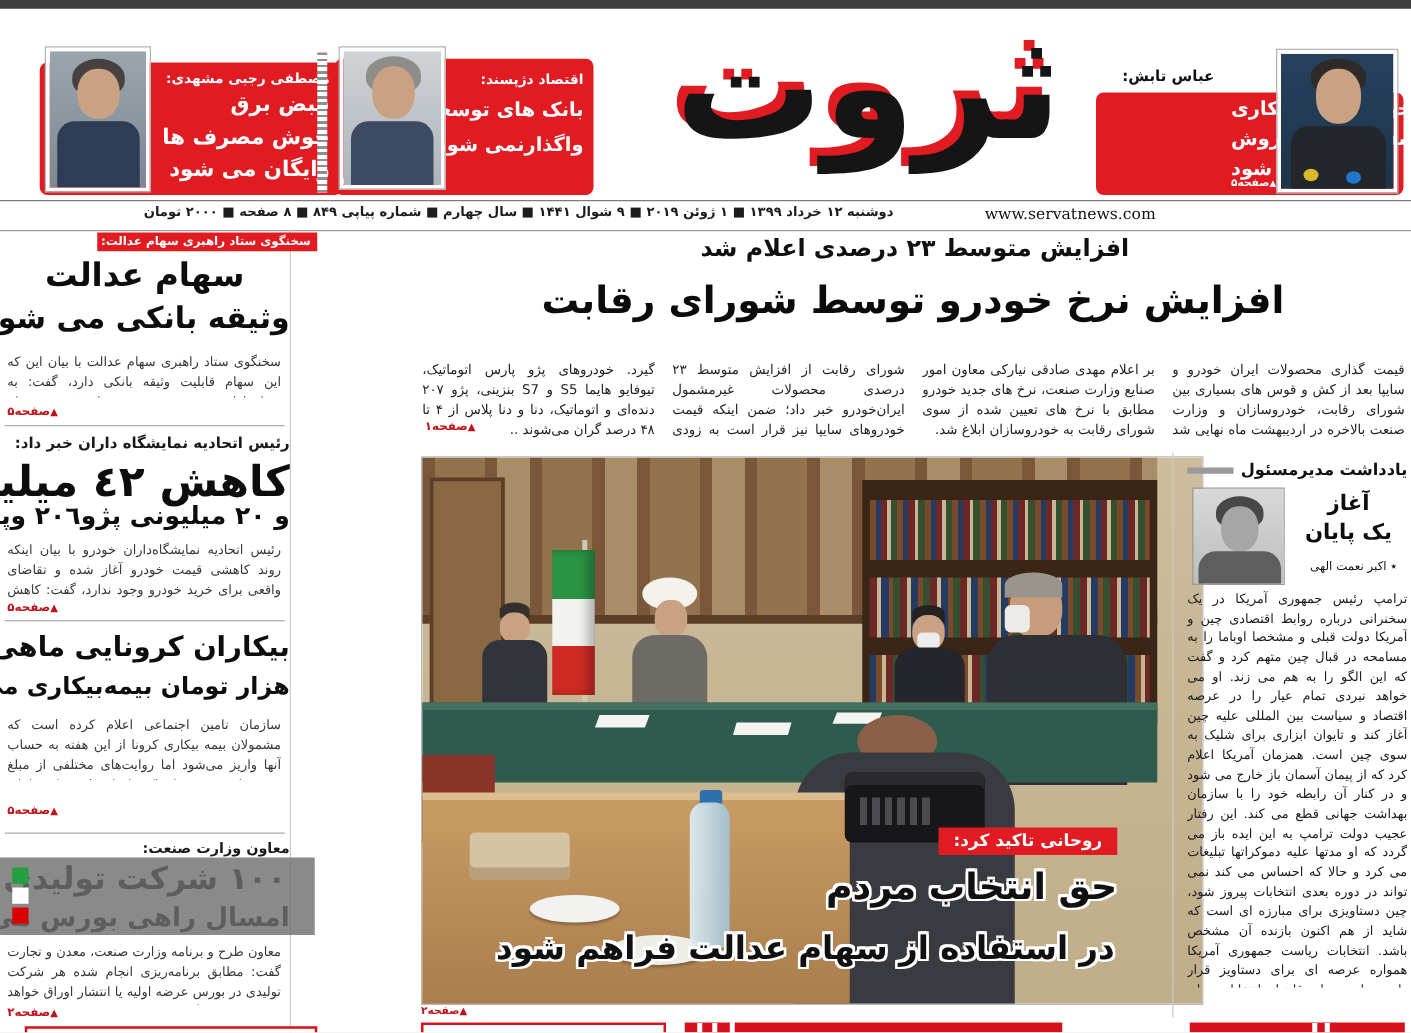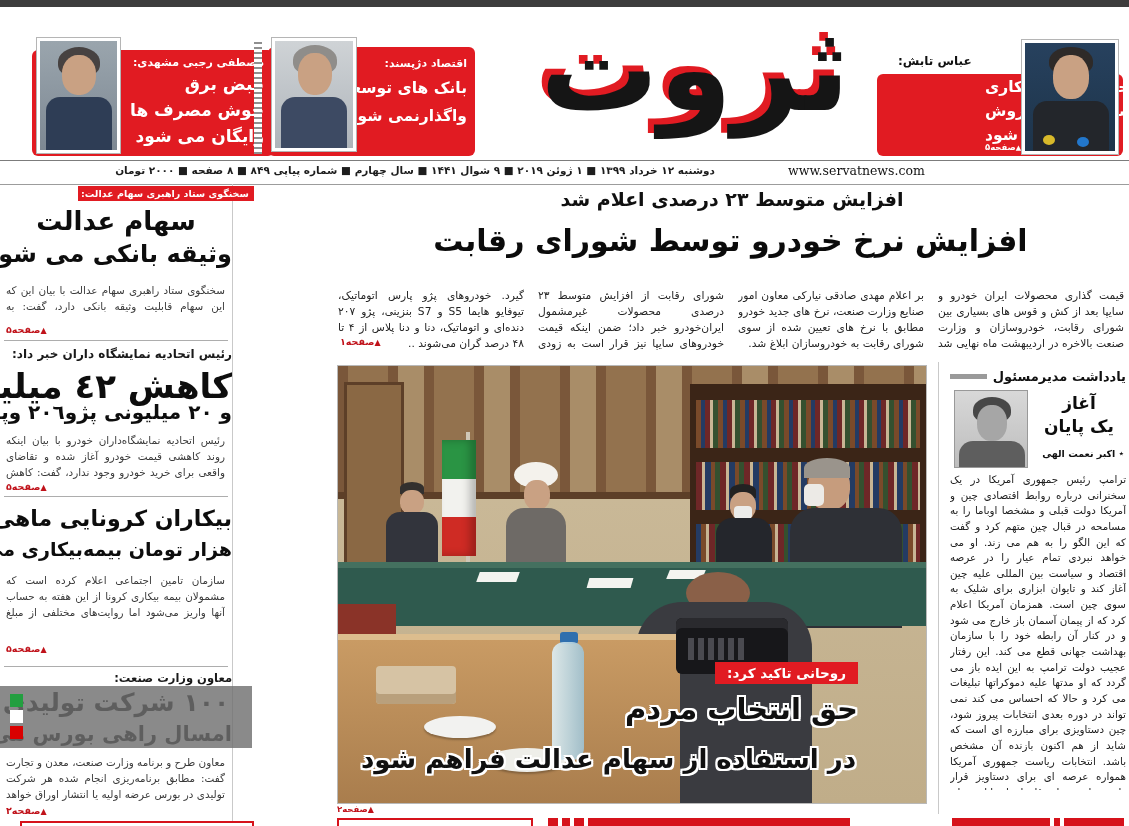--- a/index.html
+++ b/index.html
@@ -47,34 +47,34 @@
   
   .watermark{left:0;top:686px;width:252px;height:62px;background:rgba(112,112,112,0.82);z-index:30;}
   .wm-text{position:absolute;left:28px;top:8px;color:#fff;font-size:37px;font-weight:bold;direction:ltr;letter-spacing:1px;}
   .flag-sq{position:absolute;left:10px;width:13px;height:13px;}
   
   .lead-kicker{left:340px;top:188px;width:784px;text-align:center;font-size:19px;font-weight:bold;color:#101010;}
   .lead-headline{left:337px;top:206px;width:787px;text-align:center;font-size:30px;line-height:70px;
     font-weight:bold;color:#0b0b0b;white-space:nowrap;}
   .lead-col{top:288px;width:186px;height:64px;font-size:10.7px;line-height:1.5;text-align:justify;color:#242424;overflow:hidden;}
   
-  .photo{left:337px;top:365px;width:588px;height:437px;border:1px solid #b9b9b9;overflow:hidden;direction:ltr;}
+  .photo{left:337px;top:365px;width:588px;height:437px;border:1px solid #b9b9b9;overflow:hidden;direction:ltr;padding-left:36px;}
   .photo .s{position:absolute;}
   .ov-kicker{position:absolute;right:68px;top:296px;background:#e11b22;color:#fff;font-size:13.5px;
     font-weight:bold;padding:3px 12px;direction:rtl;z-index:22;white-space:nowrap;}
   .ov-line{position:absolute;font-weight:bold;color:#101010;white-space:nowrap;direction:rtl;z-index:22;
     text-shadow:-2px -2px 0 #fff,2px -2px 0 #fff,-2px 2px 0 #fff,2px 2px 0 #fff,0 -2px 0 #fff,0 2px 0 #fff,-2px 0 0 #fff,2px 0 0 #fff;}
   .ov-l1{right:68px;top:326px;font-size:29px;}
   .ov-l2{right:70px;top:378px;font-size:26px;}
   
   .ed-header{left:950px;top:369px;width:176px;display:flex;align-items:center;gap:6px;}
   .ed-header .txt{font-size:13px;font-weight:bold;color:#111;white-space:nowrap;}
   .ed-header .bar{flex:1;height:5px;background:#9a9a9a;}
   .ed-title{left:1032px;top:392px;width:94px;text-align:center;font-size:17px;line-height:1.35;font-weight:bold;color:#0d0d0d;}
-  .ed-author{left:1036px;top:448px;width:94px;text-align:center;font-size:9.5px;font-weight:bold;color:#111;white-space:nowrap;}
+  .ed-author{left:1036px;top:448px;width:94px;text-align:center;font-size:9.5px;font-weight:normal;color:#111;white-space:nowrap;}
   .ed-photo{left:954px;top:390px;width:72px;height:76px;border:1px solid #999;overflow:hidden;filter:grayscale(1);}
   .ed-body{left:950px;top:472px;width:176px;height:318px;font-size:10.3px;line-height:1.52;
     text-align:justify;color:#202020;overflow:hidden;}
   .ed-more{left:950px;top:794px;font-size:10px;font-weight:bold;color:#111;margin-top:40px;}
   
   .rbox{border:2px solid #d6121b;background:#fff;}
   .rbar{background:#d6121b;}
 </style>
 </head>
 <body>

